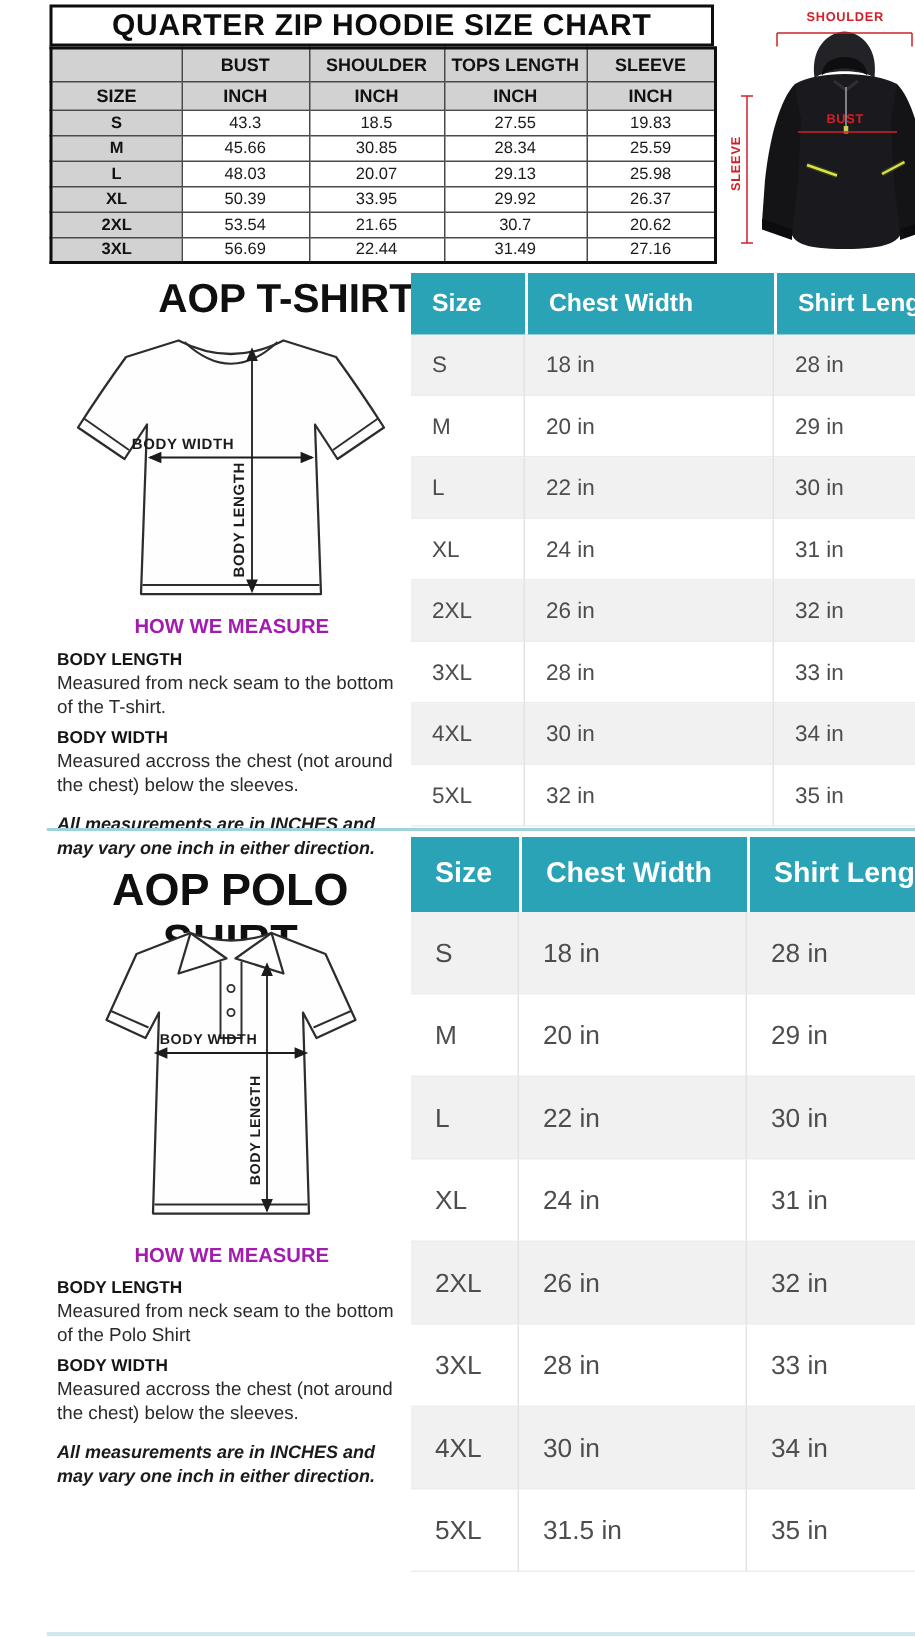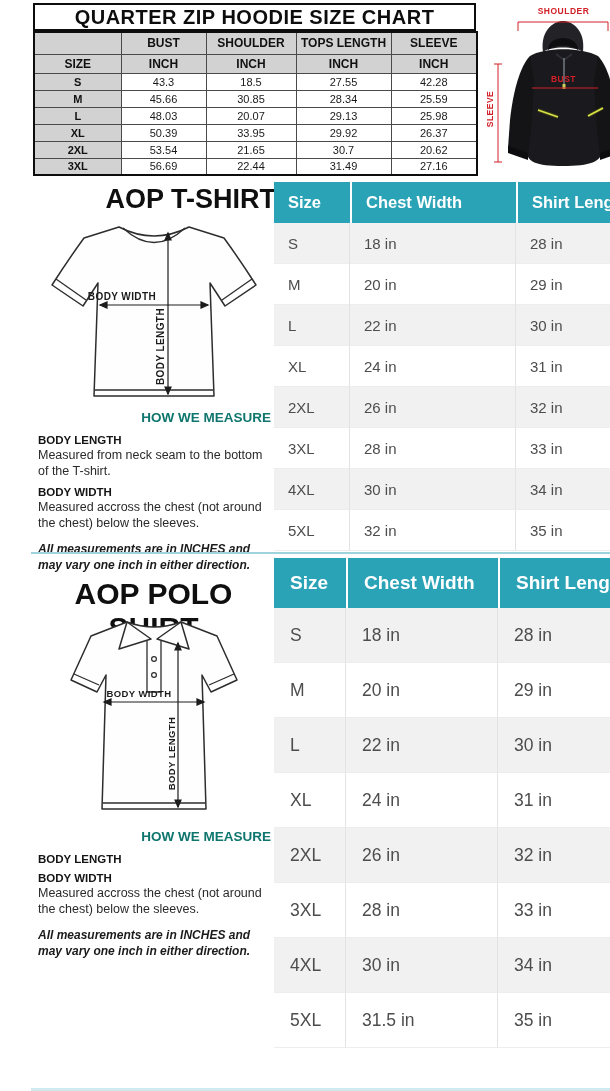--- a/index.html
+++ b/index.html
@@ -41,21 +41,21 @@
   .fig .dim{position:absolute;font-size:10px;font-weight:bold;color:#1b1b1b;
     letter-spacing:.4px;text-align:center;}
   #tshirt-bw{left:24px;top:78px;width:120px;}
   #tshirt-bl{left:77px;top:128px;width:90px;transform:rotate(-90deg);}
   #polo-bw{left:41px;top:76px;width:120px;font-size:9.5px;}
   #polo-bl{left:88px;top:136px;width:90px;transform:rotate(-90deg);font-size:9.5px;}
 
   
   .measure{position:absolute;left:7px;width:233px;}
   #tshirt-measure{top:410px;} #polo-measure{top:829px;}
-  .measure .mh{font-size:13.5px;font-weight:bold;text-align:right;margin:0 0 9px;color:#0f766e;}
+  .measure .mh{font-size:13.5px;font-weight:bold;text-align:center;margin:0 0 9px;color:#a21caf;}
   .measure .m-label{font-weight:bold;font-size:11.5px;margin-top:7px;color:#141414;}
   .measure .m-text{font-size:12.5px;line-height:1.28;color:#2a2a2a;margin:1px 0 0;}
   .measure .m-disc{font-weight:bold;font-style:italic;font-size:12px;line-height:1.3;
     margin-top:11px;color:#1b1b1b;}
 
   
   .size-table{position:absolute;left:243px;width:367px;box-sizing:border-box;}
   #tshirt-table{top:182px;} #polo-table{top:558px;}
   .st-head{display:flex;}
   #tshirt-table .st-head{height:41px;} #polo-table .st-head{height:50px;}
@@ -109,21 +109,21 @@
           <th>INCH</th>
           <th>INCH</th>
           <th>INCH</th>
           <th>INCH</th>
         </tr>
         <tr class="drow">
           <th>S</th>
           <td>43.3</td>
           <td>18.5</td>
           <td>27.55</td>
-          <td>42.28</td>
+          <td>19.83</td>
         </tr>
         <tr class="drow">
           <th>M</th>
           <td>45.66</td>
           <td>30.85</td>
           <td>28.34</td>
           <td>25.59</td>
         </tr>
         <tr class="drow">
           <th>L</th>
@@ -299,20 +299,21 @@
         <polygon points="140,195 137,188 143,188"></polygon>
       </g>
     </svg>
     <span class="dim" id="polo-bw">BODY WIDTH</span>
     <span class="dim" id="polo-bl">BODY LENGTH</span>
   </div>
 
   <div class="measure" id="polo-measure">
     <div class="mh">HOW WE MEASURE</div>
     <div class="m-label">BODY LENGTH</div>
+    <p class="m-text">Measured from neck seam to the bottom of the Polo Shirt</p>
     <div class="m-label">BODY WIDTH</div>
     <p class="m-text">Measured accross the chest (not around the chest) below the sleeves.</p>
     <p class="m-disc">All measurements are in INCHES and may vary one inch in either direction.</p>
   </div>
 
   <div class="size-table" id="polo-table">
       <div class="st-head">
         <div class="st-hcell c0">Size</div>
         <div class="st-hcell c1">Chest Width</div>
         <div class="st-hcell c2">Shirt Length</div>

